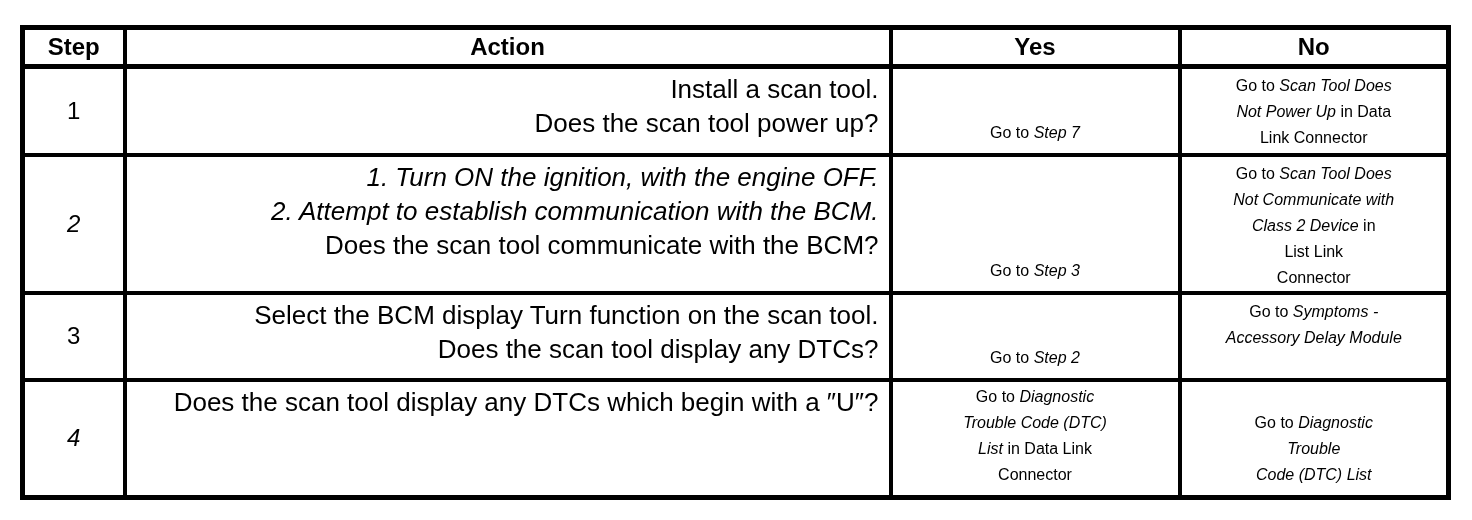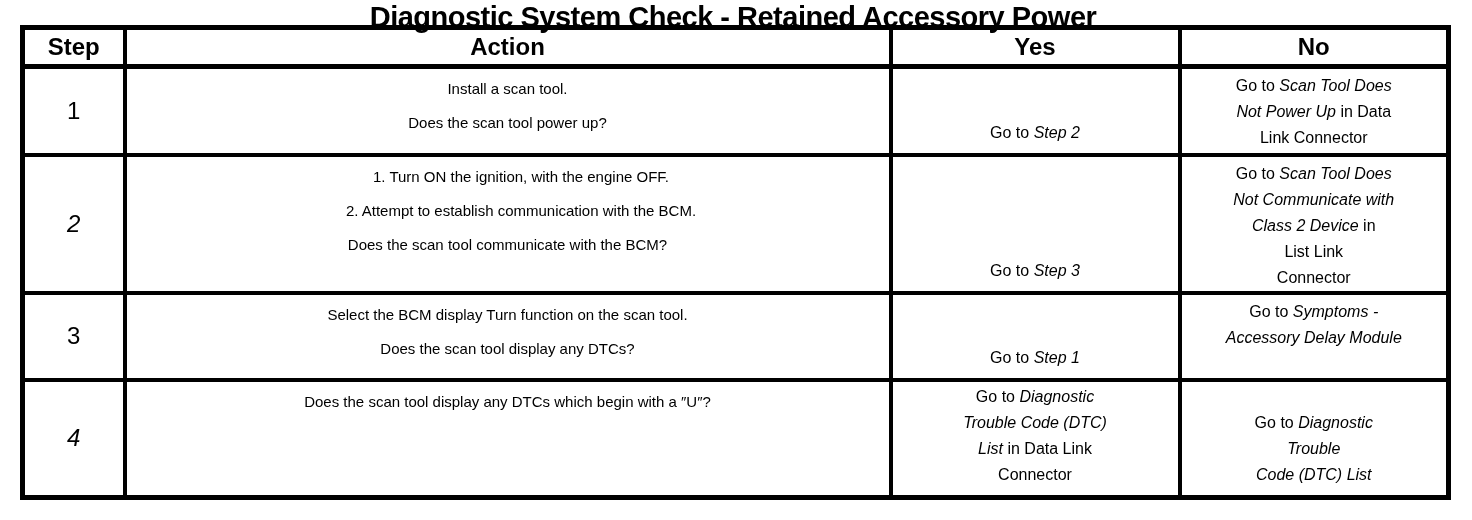--- a/index.html
+++ b/index.html
@@ -27,39 +27,38 @@
   thead tr{height:37px;}
   tr.r1{height:88px;}
   tr.r2{height:134px;}
   tr.r3{height:87px;}
   tr.r4{height:118px;}
   td.step{
     text-align:center;vertical-align:middle;
     font-size:24px;line-height:24px;
   }
   td.action{
-    vertical-align:top;text-align:center;
-    font-size:15px;padding:3px 10px 0 10px;
+    vertical-align:top;text-align:right;
+    font-size:26px;padding:3px 10px 0 10px;
   }
   td.action .line{line-height:34px;white-space:nowrap;}
-  td.action .line.indent{padding-left:27px;}
+  td.action .line.indent{padding-left:27px;font-style:italic;}
   td.yes,td.no{
     text-align:center;font-size:16px;padding:0 6px;
   }
   td.yes .line,td.no .line{line-height:26px;white-space:nowrap;}
   .va-bottom{vertical-align:bottom;padding-bottom:7px !important;}
   .va-top{vertical-align:top;padding-top:4px !important;}
   .it{font-style:italic;}
 </style>
 </head>
 <body>
 
 <div class="page">
 
-  <div class="title">Diagnostic System Check - Retained Accessory Power</div>
 
   <table class="diag">
     <colgroup>
       <col class="c-step">
         <col class="c-action">
         <col class="c-yes">
         <col class="c-no">
     </colgroup>
     <thead>
       <tr>
@@ -70,21 +69,21 @@
       </tr>
     </thead>
     <tbody>
       <tr class="r1">
         <td class="step">1</td>
         <td class="action">
             <div class="line"><span>Install a scan tool.</span></div>
             <div class="line"><span>Does the scan tool power up?</span></div>
           </td>
         <td class="yes va-bottom">
-            <div class="line"><span>Go to </span><span class="it">Step 2</span></div>
+            <div class="line"><span>Go to </span><span class="it">Step 7</span></div>
           </td>
         <td class="no va-top">
             <div class="line"><span>Go to </span><span class="it">Scan Tool Does</span></div>
             <div class="line"><span class="it">Not Power Up</span><span> in Data</span></div>
             <div class="line"><span>Link Connector</span></div>
           </td>
       </tr>
       <tr class="r2">
         <td class="step it">2</td>
         <td class="action">
@@ -103,21 +102,21 @@
             <div class="line"><span>Connector</span></div>
           </td>
       </tr>
       <tr class="r3">
         <td class="step">3</td>
         <td class="action">
             <div class="line"><span>Select the BCM display Turn function on the scan tool.</span></div>
             <div class="line"><span>Does the scan tool display any DTCs?</span></div>
           </td>
         <td class="yes va-bottom">
-            <div class="line"><span>Go to </span><span class="it">Step 1</span></div>
+            <div class="line"><span>Go to </span><span class="it">Step 2</span></div>
           </td>
         <td class="no va-top">
             <div class="line"><span>Go to </span><span class="it">Symptoms -</span></div>
             <div class="line"><span class="it">Accessory Delay Module</span></div>
           </td>
       </tr>
       <tr class="r4">
         <td class="step it">4</td>
         <td class="action">
             <div class="line"><span>Does the scan tool display any DTCs which begin with a ″U″?</span></div>

